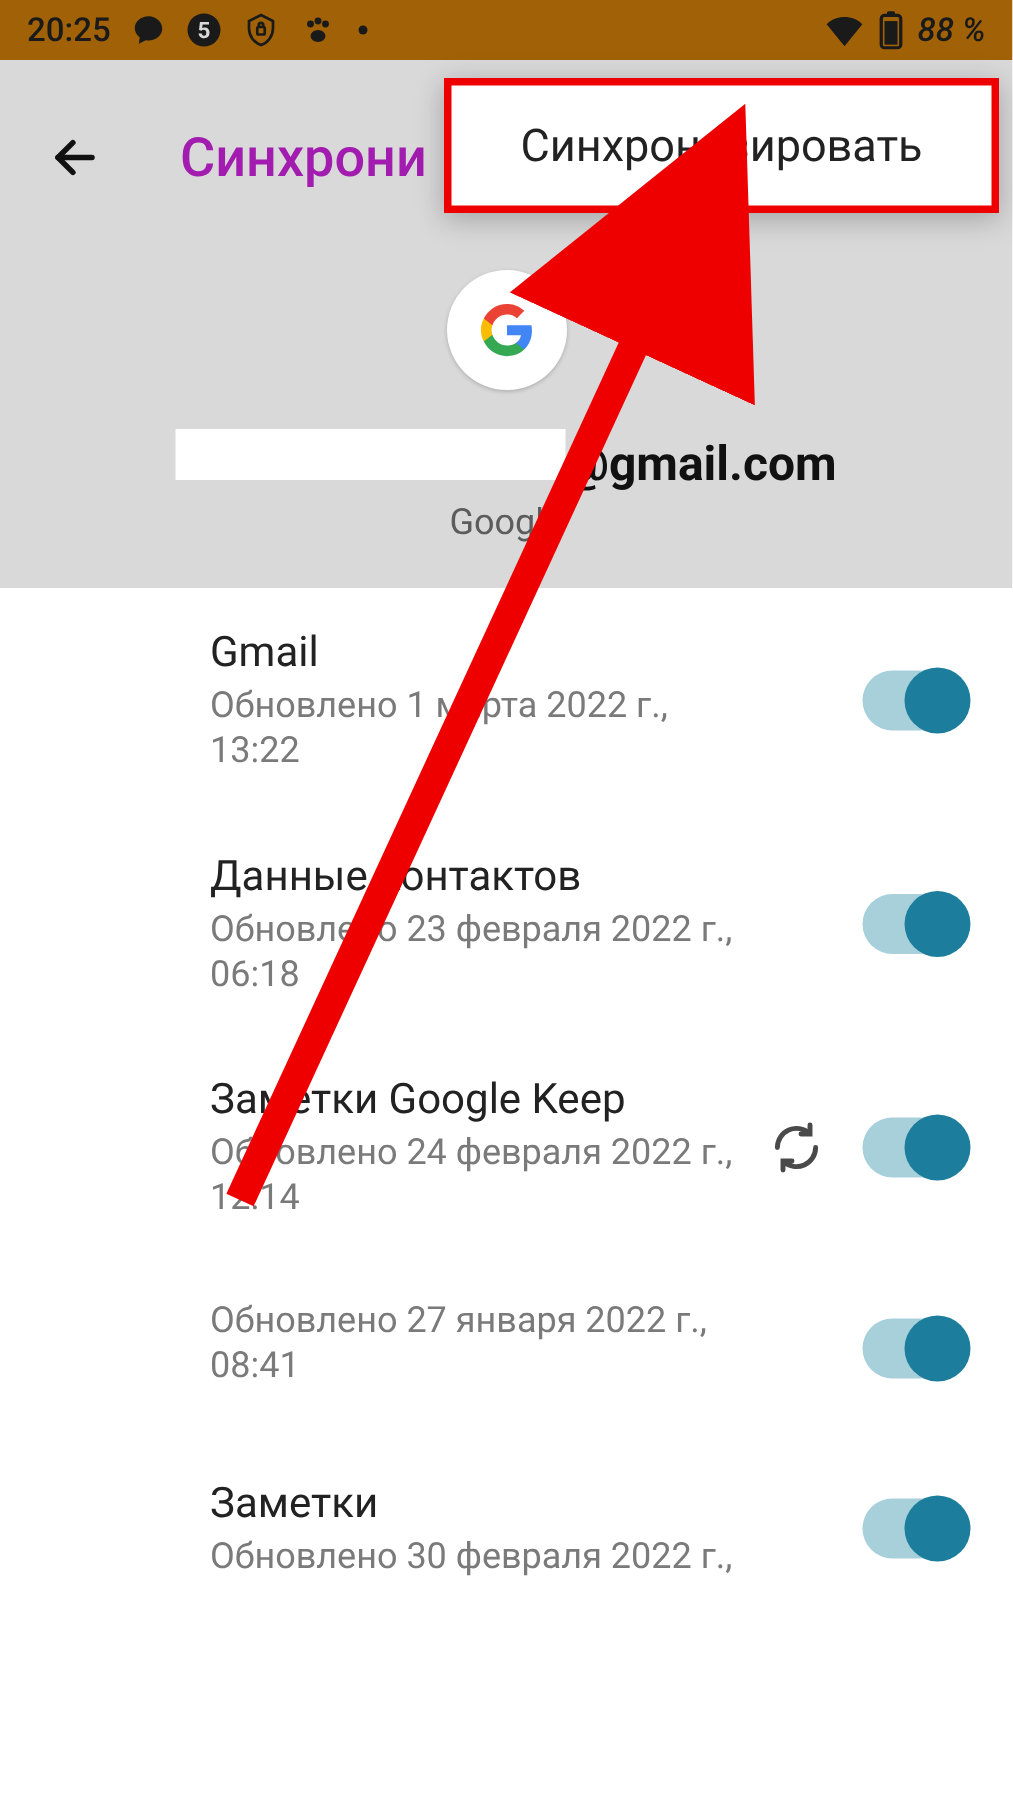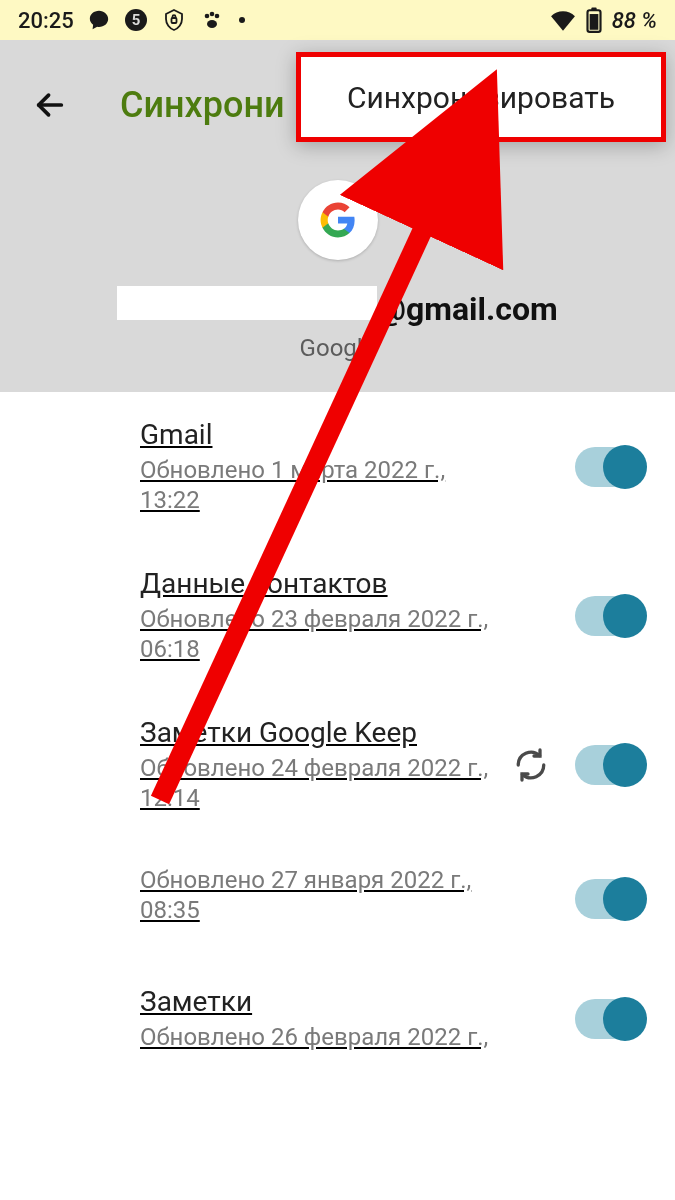--- a/index.html
+++ b/index.html
@@ -1,41 +1,41 @@
 <!DOCTYPE html>
 <html><head>
   <meta charset="utf-8">
   <style>
     * { margin: 0; padding: 0; box-sizing: border-box; font-family: Roboto, -apple-system, sans-serif; }
     html, body { width: 675px; height: 1200px; overflow: hidden; background: #fff; }
 
     
-    .status-bar { height: 40px; background: #fef9c3; display: flex; align-items: center; padding: 0 18px; font-size: 22px; font-weight: 500; color: #1a1a1a; }
+    .status-bar { height: 40px; background: #a16207; display: flex; align-items: center; padding: 0 18px; font-size: 22px; font-weight: 500; color: #1a1a1a; }
     .status-left { display: flex; align-items: center; gap: 14px; }
     .status-right { margin-left: auto; display: flex; align-items: center; gap: 10px; font-style: italic; }
     .status-ico { display: inline-flex; }
 
     
     .header { background: #d9d9d9; padding: 30px 0 30px 0; }
     .title-row { display: flex; align-items: center; padding: 0 30px; height: 70px; }
     .back-btn { width: 40px; height: 40px; display: flex; align-items: center; justify-content: center; margin-right: 50px; }
-    .page-title { font-size: 36px; font-weight: 500; color: #4d7c0f; }
+    .page-title { font-size: 36px; font-weight: 500; color: #a21caf; }
 
     .account-block { display: flex; flex-direction: column; align-items: center; margin-top: 40px; }
     .avatar { width: 80px; height: 80px; border-radius: 50%; background: #fff; display: flex; align-items: center; justify-content: center; box-shadow: 0 1px 3px rgba(0,0,0,.2); margin-bottom: 26px; }
     .google-g { width: 38px; height: 38px; }
     .email-row { display: flex; align-items: baseline; font-size: 32px; font-weight: 700; color: #111; }
     .email-mask { width: 260px; height: 34px; background: #fff; margin-right: 0; }
     .provider { font-size: 24px; color: #5c5c5c; margin-top: 6px; }
 
     
     .popup { position: absolute; top: 52px; left: 296px; width: 370px; height: 90px; background: #fff; border: 5px solid #ef0000; box-shadow: 0 4px 18px rgba(0,0,0,.25); display: flex; align-items: center; justify-content: center; font-size: 30px; color: #222; }
 
     
-    .list { background: #fff; text-decoration: underline; }
+    .list { background: #fff; }
     .item { padding: 26px 30px 26px 140px; position: relative; min-height: 120px; }
     .item .texts { max-width: 360px; }
     .item-title { font-size: 28px; color: #222; margin-bottom: 4px; }
     .item-sub { font-size: 24px; color: #7a7a7a; line-height: 1.25; }
     .item .right { position: absolute; right: 30px; top: 50%; transform: translateY(-50%); display: flex; align-items: center; gap: 26px; }
     .sync-ico { width: 36px; height: 36px; color: #4a4a4a; }
     .toggle { width: 70px; height: 40px; border-radius: 20px; background: #a8d0db; position: relative; }
     .toggle .thumb { position: absolute; right: -2px; top: -2px; width: 44px; height: 44px; border-radius: 50%; background: #1c7e9c; }
 
     
@@ -163,33 +163,33 @@
           <polyline points="6 22 6 18 10 18"></polyline>
       </svg>
       <div class="toggle">
           <div class="thumb"></div>
         </div>
     </div>
   </div>
 
   <div class="item">
     <div class="texts">
-      <div class="item-sub">Обновлено 27 января 2022 г., 08:35</div>
+      <div class="item-sub">Обновлено 27 января 2022 г., 08:41</div>
     </div>
     <div class="right">
       <div class="toggle">
           <div class="thumb"></div>
         </div>
     </div>
   </div>
 
   <div class="item">
     <div class="texts">
       <div class="item-title">Заметки</div>
-      <div class="item-sub">Обновлено 26 февраля 2022 г.,</div>
+      <div class="item-sub">Обновлено 30 февраля 2022 г.,</div>
     </div>
     <div class="right">
       <div class="toggle">
           <div class="thumb"></div>
         </div>
     </div>
   </div>
 
 </div>
 

